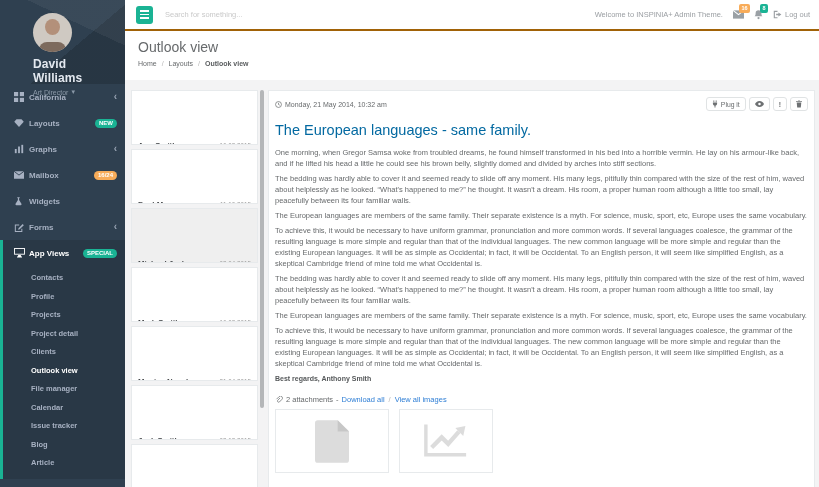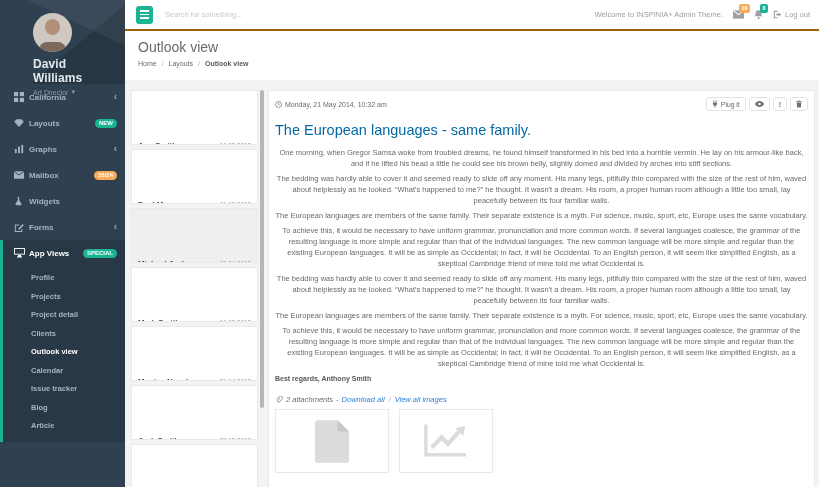--- a/index.html
+++ b/index.html
@@ -64,23 +64,23 @@
   .scroll-thumb{position:absolute;left:260px;top:90px;width:4px;height:318px;background:#b4b6b8;border-radius:2px;cursor:pointer;}
   
   .content{position:absolute;left:268px;top:90px;width:547px;height:400px;background:#fff;border:1px solid #e7eaec;padding:6px 6px 0 6px;}
   .toolbar{display:flex;align-items:center;}
   .t-date{display:flex;align-items:center;gap:3px;font-size:7px;color:#676a6c;}
   .t-actions{margin-left:auto;display:flex;gap:3px;}
   .btn{background:#fff;border:1px solid #e0e3e4;border-radius:3px;height:14px;display:inline-flex;align-items:center;gap:3px;
     font-size:6.8px;color:#676a6c;padding:0 5px;cursor:pointer;font-family:inherit;}
   .btn .bicon{display:flex;color:#6d7072;}
   .mail-title{font-size:14.5px;font-weight:400;color:#0369a1;margin:11px 0 9px;}
-  .content p{font-size:7.5px;line-height:11px;margin:0 0 4px;text-align:center;}
+  .content p{font-size:7.5px;line-height:11px;margin:0 0 4px;}
   .signature{font-size:7px;font-weight:bold;color:#55585a;margin-top:6px;}
-  .attach-head{display:flex;align-items:center;gap:3px;margin-top:13px;font-size:7.5px;color:#676a6c;font-style:italic;}
+  .attach-head{display:flex;align-items:center;gap:3px;margin-top:13px;font-size:7.5px;color:#676a6c;}
   .attach-head .pclip{display:flex;color:#76797b;}
   .attach-head a{text-decoration:none;color:var(--link);cursor:pointer;}
   .attach-head .pipe{color:#b5b5b5;margin:0 1px;}
   .attach-boxes{display:flex;gap:10px;margin-top:5px;}
   .abox{border:1px solid #e7eaec;background:#fff;height:64px;display:flex;align-items:center;justify-content:center;cursor:pointer;}
   .abox.doc{width:114px;} .abox.img{width:94px;}
 </style>
 </head>
 <body>
 
@@ -176,20 +176,23 @@
           </svg>
         </span>
         <span class="nlabel">App Views</span>
         <span class="nbadge" style="background: rgb(26, 179, 148);">SPECIAL</span>
 
       </div>
 
   </nav>
   <div class="submenu">
 
+      <div class="sub-item">
+        <span>Contacts</span>
+      </div>
 
       <div class="sub-item">
         <span>Profile</span>
       </div>
 
       <div class="sub-item">
         <span>Projects</span>
       </div>
 
       <div class="sub-item">
@@ -198,20 +201,23 @@
 
 
       <div class="sub-item">
         <span>Clients</span>
       </div>
 
       <div class="sub-item active">
         <span>Outlook view</span>
       </div>
 
+      <div class="sub-item">
+        <span>File manager</span>
+      </div>
 
       <div class="sub-item">
         <span>Calendar</span>
       </div>
 
       <div class="sub-item">
         <span>Issue tracker</span>
       </div>
 
       <div class="sub-item">

